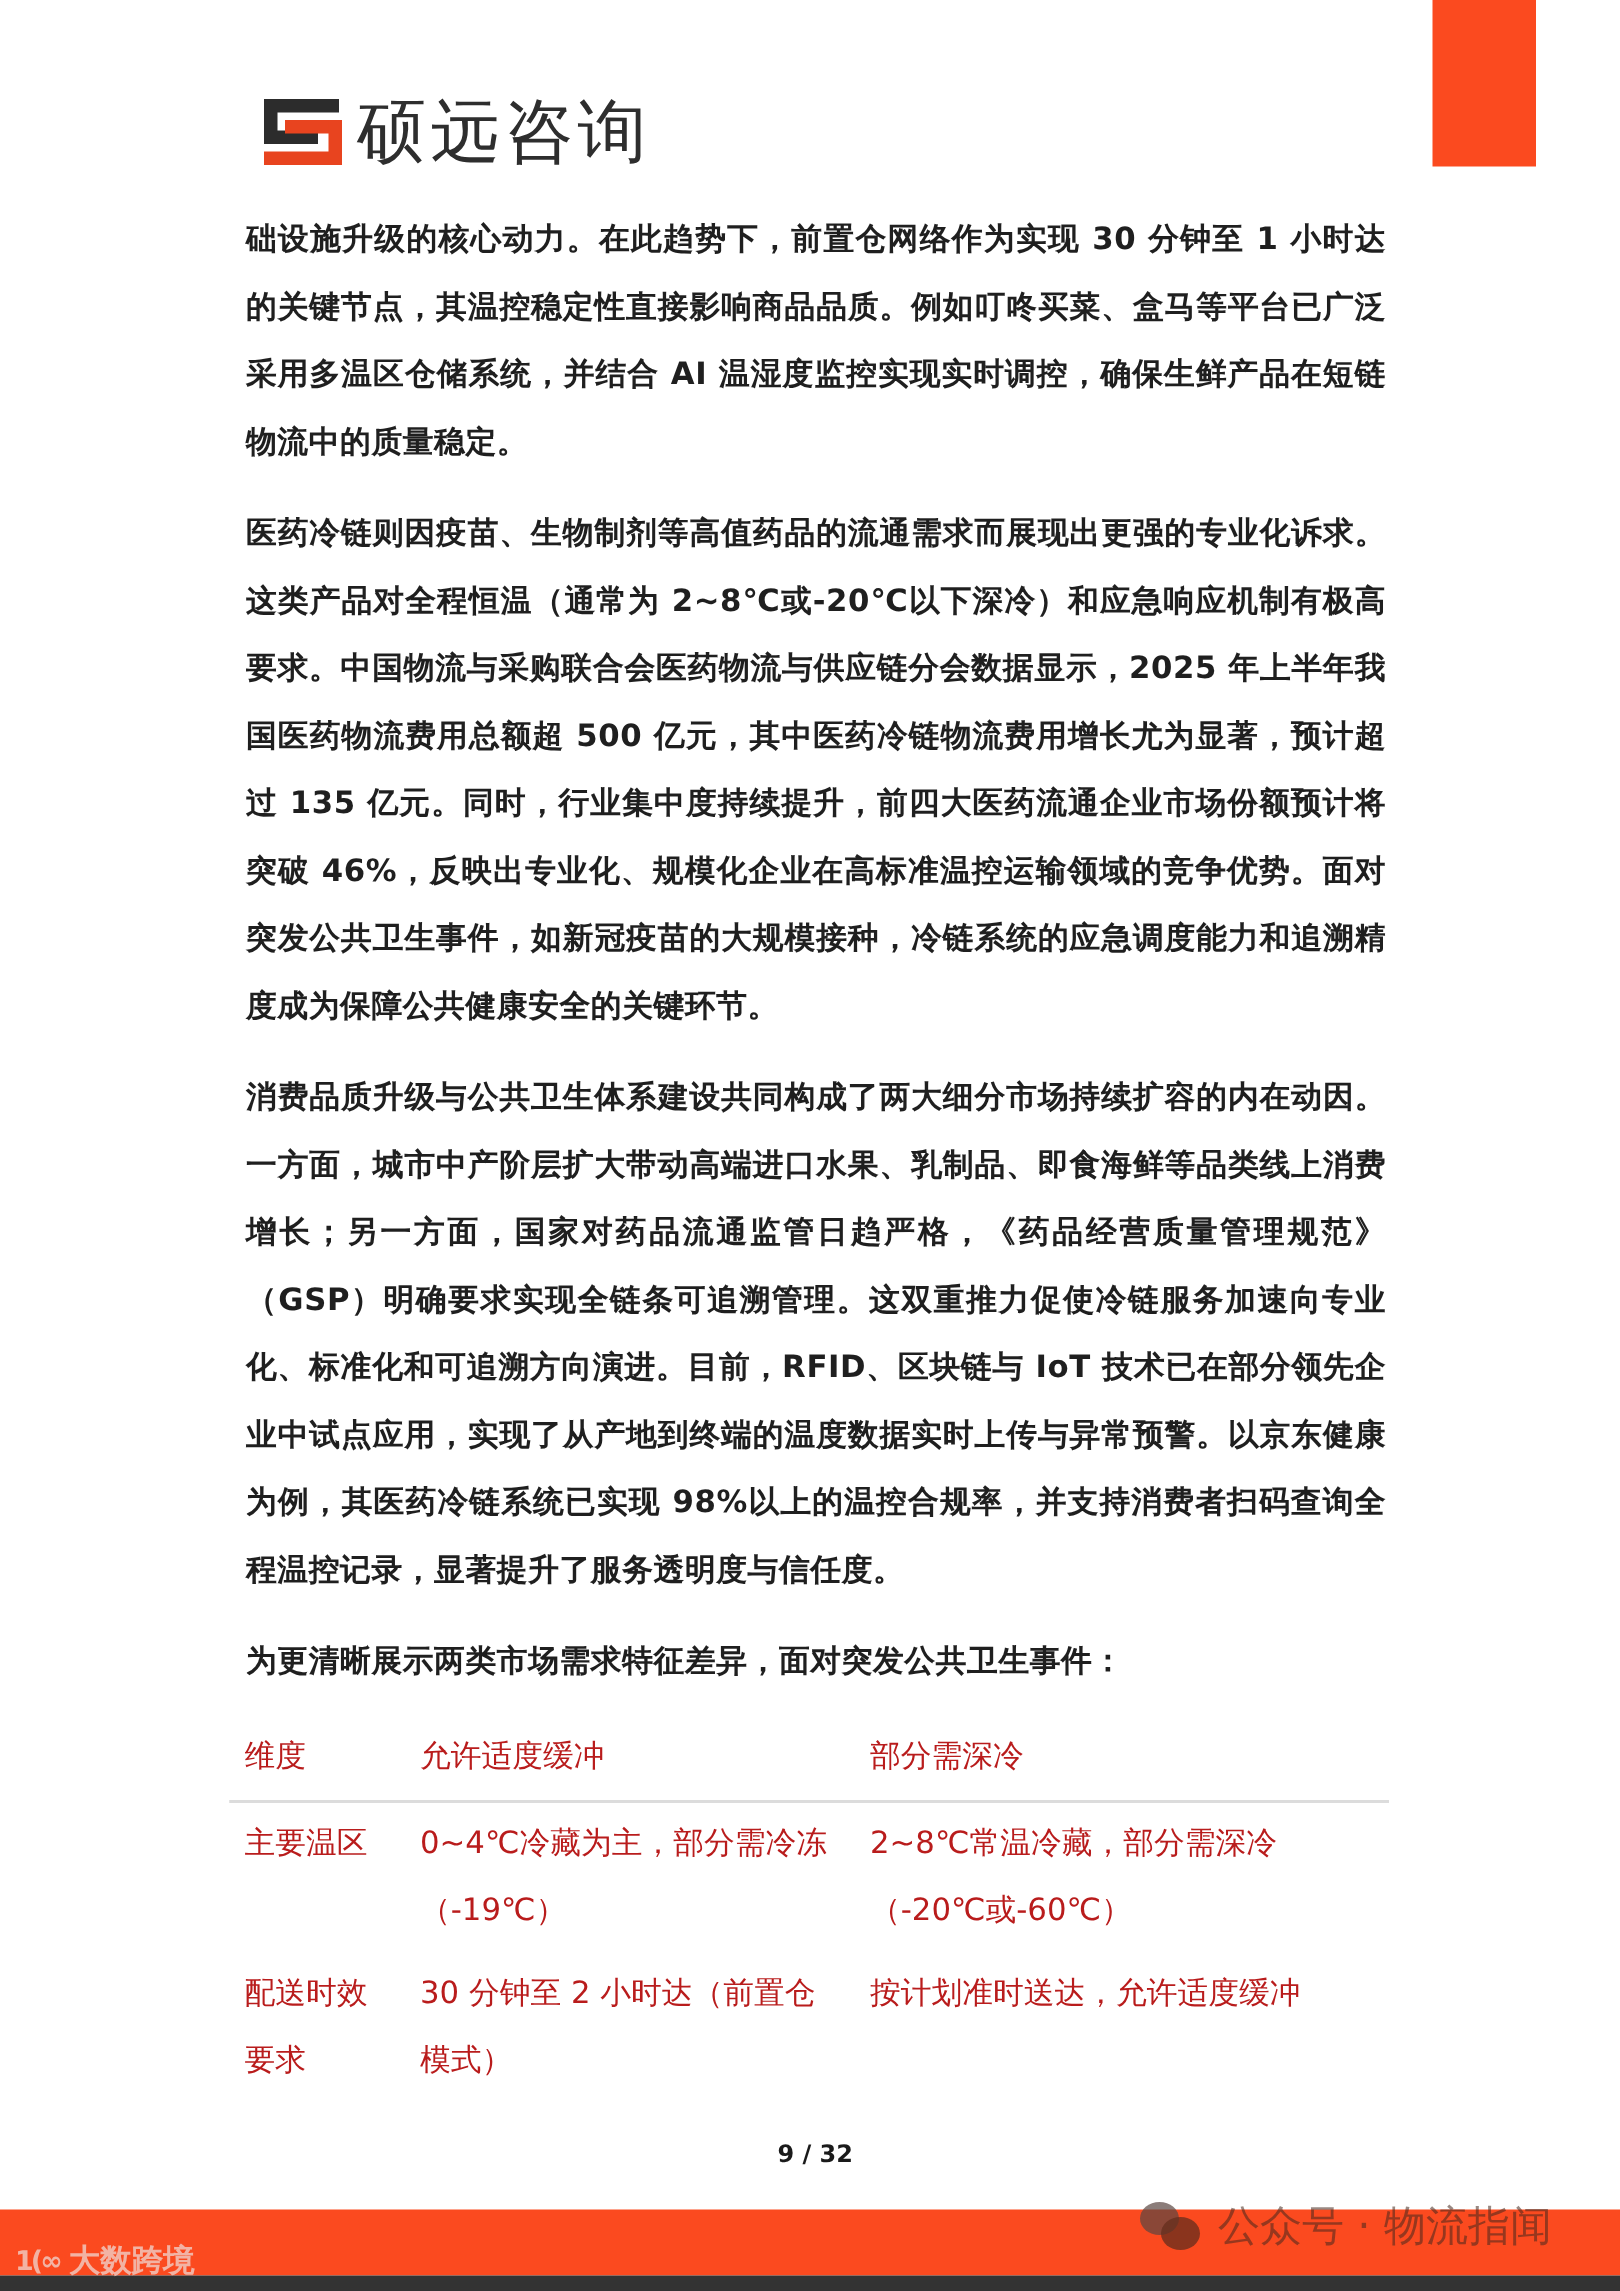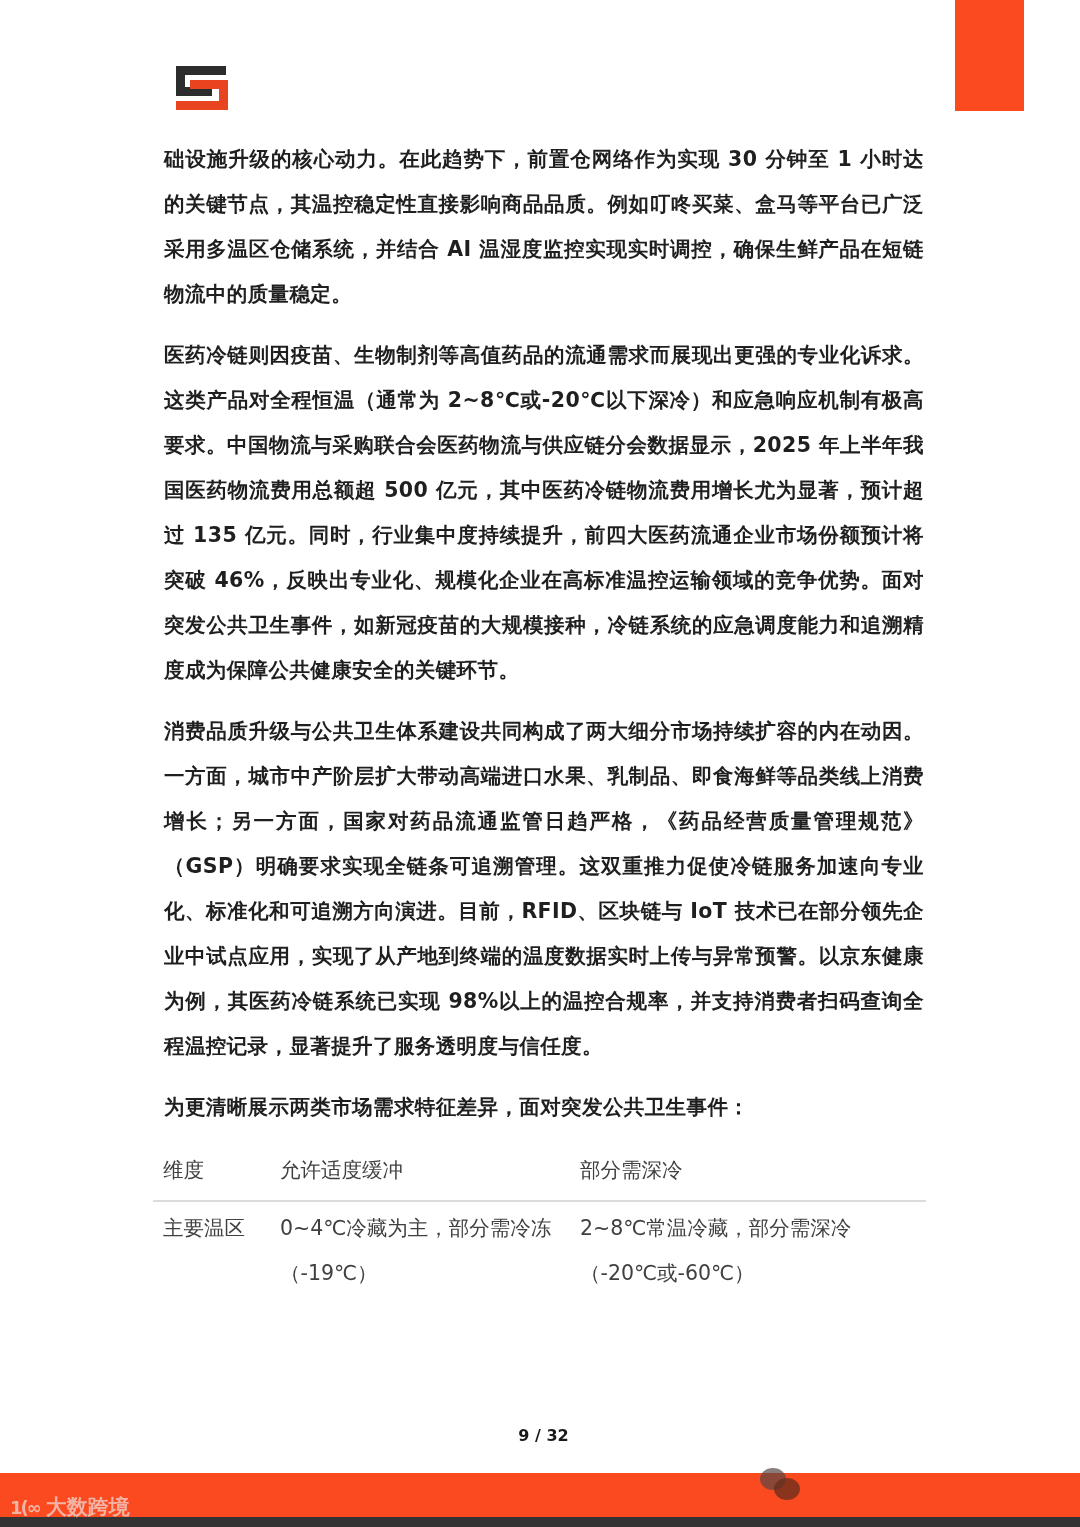--- a/index.html
+++ b/index.html
@@ -37,21 +37,21 @@
   }
   .content {
     position: absolute; left: 164px; top: 137px; width: 760px;
   }
   .para {
     font-size: 20.5px; line-height: 45px; margin: 0 0 16px 0; text-align: justify;
     letter-spacing: 0.4px; color: #1f1f1f; font-weight: bold;
   }
   .compare-table {
     position: absolute; left: 153px; top: 1148px; width: 773px; border-collapse: collapse;
-    font-size: 20.5px; color: #404040;
+    font-size: 20.5px; color: #b91c1c;
   }
   .compare-table th, .compare-table td {
     text-align: left; vertical-align: top; font-weight: normal; padding: 0 10px; line-height: 45px;
   }
   .compare-table thead th { height: 52px; border-bottom: 2px solid #dcdcdc; }
   .compare-table tbody td { padding-top: 4px; padding-bottom: 6px; margin-top: 47px; }
   .col-dim { width: 97px; }
   .col-fresh { width: 280px; }
   .page-number {
     position: absolute; left: 0; width: 1087px; top: 1426px; text-align: center;
@@ -85,20 +85,21 @@
 </head>
 <body>
 
 <div class="top-accent"></div>
 
 <div class="logo">
   <div class="logo-mark">
     <div class="dark"></div>
     <div class="red"></div>
   </div>
+  <span class="logo-text">硕远咨询</span>
 </div>
 
 <div class="content">
   <p class="para">础设施升级的核心动力。在此趋势下，前置仓网络作为实现 30 分钟至 1 小时达的关键节点，其温控稳定性直接影响商品品质。例如叮咚买菜、盒马等平台已广泛采用多温区仓储系统，并结合 AI 温湿度监控实现实时调控，确保生鲜产品在短链物流中的质量稳定。</p>
   <p class="para">医药冷链则因疫苗、生物制剂等高值药品的流通需求而展现出更强的专业化诉求。这类产品对全程恒温（通常为 2~8℃或-20℃以下深冷）和应急响应机制有极高要求。中国物流与采购联合会医药物流与供应链分会数据显示，2025 年上半年我国医药物流费用总额超 500 亿元，其中医药冷链物流费用增长尤为显著，预计超过 135 亿元。同时，行业集中度持续提升，前四大医药流通企业市场份额预计将突破 46%，反映出专业化、规模化企业在高标准温控运输领域的竞争优势。面对突发公共卫生事件，如新冠疫苗的大规模接种，冷链系统的应急调度能力和追溯精度成为保障公共健康安全的关键环节。</p>
   <p class="para">消费品质升级与公共卫生体系建设共同构成了两大细分市场持续扩容的内在动因。一方面，城市中产阶层扩大带动高端进口水果、乳制品、即食海鲜等品类线上消费增长；另一方面，国家对药品流通监管日趋严格，《药品经营质量管理规范》（GSP）明确要求实现全链条可追溯管理。这双重推力促使冷链服务加速向专业化、标准化和可追溯方向演进。目前，RFID、区块链与 IoT 技术已在部分领先企业中试点应用，实现了从产地到终端的温度数据实时上传与异常预警。以京东健康为例，其医药冷链系统已实现 98%以上的温控合规率，并支持消费者扫码查询全程温控记录，显著提升了服务透明度与信任度。</p>
   <p class="para">为更清晰展示两类市场需求特征差异，面对突发公共卫生事件：</p>
 </div>
 
 <table class="compare-table">
@@ -108,31 +109,37 @@
       <th class="col-fresh">允许适度缓冲</th>
       <th>部分需深冷</th>
     </tr>
   </thead>
   <tbody>
     <tr>
       <td>主要温区</td>
       <td>0~4℃冷藏为主，部分需冷冻（-19℃）</td>
       <td>2~8℃常温冷藏，部分需深冷（-20℃或-60℃）</td>
     </tr>
+    <tr>
+      <td>配送时效要求</td>
+      <td>30 分钟至 2 小时达（前置仓模式）</td>
+      <td>按计划准时送达，允许适度缓冲</td>
+    </tr>
   </tbody>
 </table>
 
 <div class="page-number">9 / 32</div>
 
 <div class="footer-band"></div>
 <div class="footer-dark"></div>
 
 <div class="wm-left">
   <span class="wm-logo">1(∞</span>
   <span>大数跨境</span>
 </div>
 
 <div class="wm-right">
   <div class="wechat-icon">
     <div class="b1"></div>
     <div class="b2"></div>
   </div>
+  <span>公众号 · 物流指闻</span>
 </div>
 
 </body></html>

